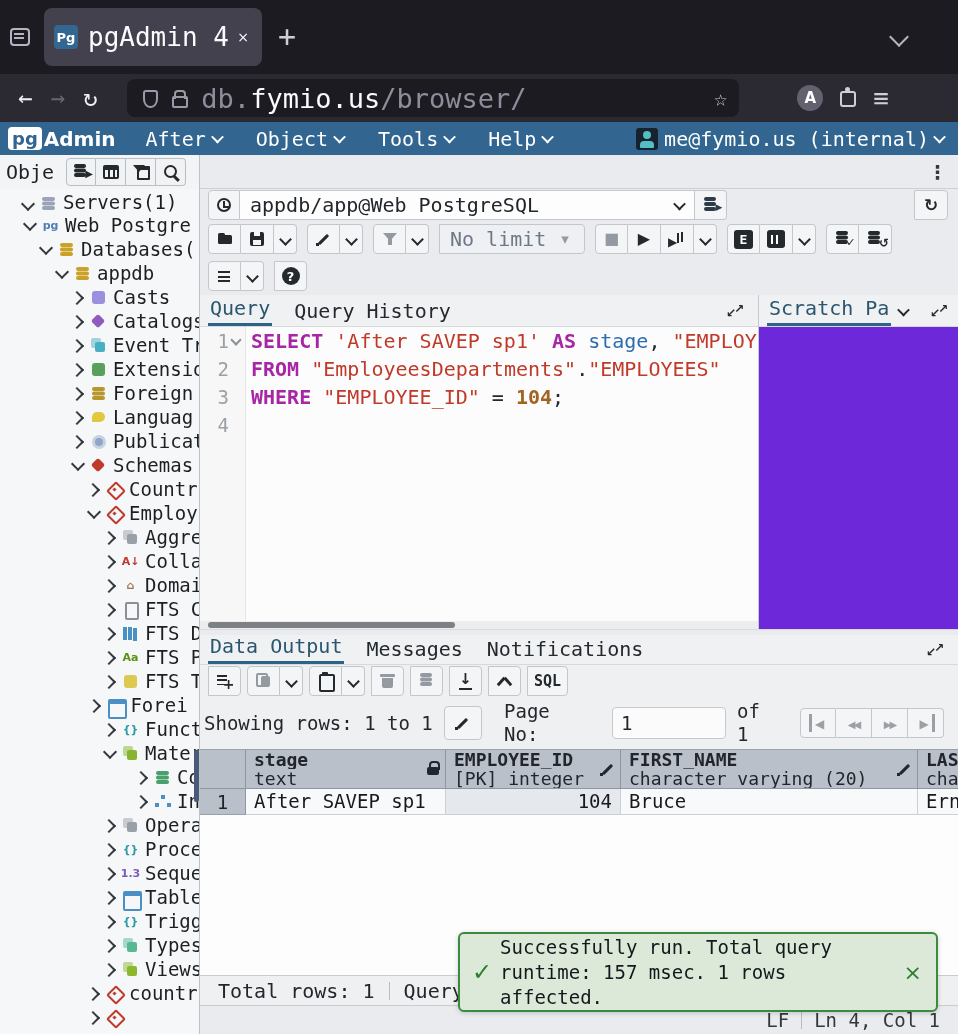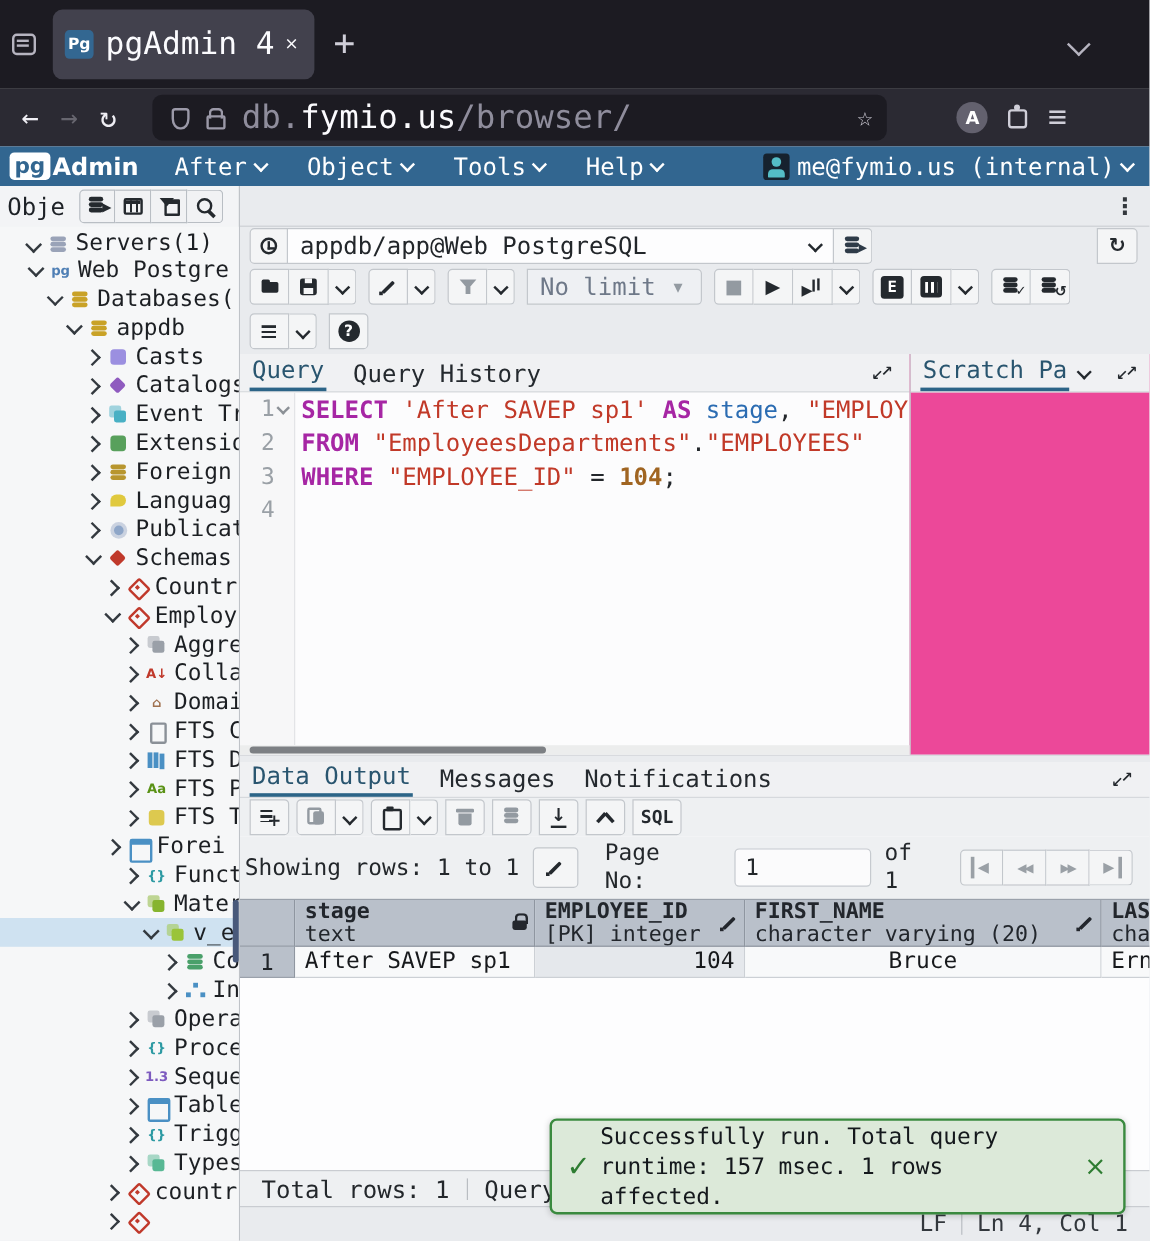--- a/index.html
+++ b/index.html
@@ -193,21 +193,21 @@
   .gut .fold{width:12px;height:12px;position:relative}
   .gut .fold::before{content:"";position:absolute;left:2px;top:1px;width:6px;height:6px;border-right:2px solid #8b9096;border-bottom:2px solid #8b9096;transform:rotate(45deg)}
   .code{flex:1;overflow:hidden;padding-left:5px}
   .cm-line{height:28px;line-height:28px;font-size:20px;white-space:pre;color:#23272b}
   .cm-k{color:#a626a4;font-weight:700}
   .cm-s{color:#c13928}
   .cm-i{color:#2b6cb2}
   .cm-n{color:#a06522;font-weight:700}
   .hscroll{height:8px;background:#eceded;position:relative}
   .hthumb{position:absolute;left:8px;top:1px;width:247px;height:6px;background:#7d8084;border-radius:3px}
-  .pane-right{flex:1;border-left:1px solid #c6c9ce;display:flex;flex-direction:column;background:#ec4899}
+  .pane-right{flex:1;border-left:1px solid #c6c9ce;display:flex;flex-direction:column;background:#6d28d9}
   .scratch-head{height:32px;display:flex;align-items:flex-end;background:#f0f1f3;border-bottom:1px solid #d6d9dd;padding-left:8px}
   .scratch-tab{font-size:20px;color:#29556f;border-bottom:3px solid #2c6487;padding:2px 2px 3px;white-space:nowrap;overflow:hidden;max-width:128px}
   .scratch-head .chv{margin:0 6px 10px 8px;color:#24292e}
   .scratch-head .i-expand{margin:0 10px 6px auto;color:#24292e}
 
   .sash{height:6px;background:#e9ebee;border-top:1px solid #d8dade}
 
   
   .output{flex:1;display:flex;flex-direction:column;background:#fdfdfe;min-height:0}
   .outtabs{height:30px;display:flex;align-items:flex-end;gap:20px;padding-left:8px;background:#f0f1f3;border-bottom:1px solid #d6d9dd}
@@ -345,29 +345,29 @@
         <div class="trow" style="padding-left: 102px;"><span class="tw r"></span><span class="icn s-sq2" style="--c: #9aa0a8;"></span><span class="tlabel">Aggre</span></div>
         <div class="trow" style="padding-left: 102px;"><span class="tw r"></span><span class="icn s-gl" style="--c: #c0392b;">A↓</span><span class="tlabel">Colla</span></div>
         <div class="trow" style="padding-left: 102px;"><span class="tw r"></span><span class="icn s-gl" style="--c: #a0714f;">⌂</span><span class="tlabel">Domai</span></div>
         <div class="trow" style="padding-left: 102px;"><span class="tw r"></span><span class="icn s-doc" style="--c: #8a9097;"></span><span class="tlabel">FTS C</span></div>
         <div class="trow" style="padding-left: 102px;"><span class="tw r"></span><span class="icn s-bks" style="--c: #4a90c4;"></span><span class="tlabel">FTS D</span></div>
         <div class="trow" style="padding-left: 102px;"><span class="tw r"></span><span class="icn s-gl" style="--c: #5a9216;">Aa</span><span class="tlabel">FTS Pa</span></div>
         <div class="trow" style="padding-left: 102px;"><span class="tw r"></span><span class="icn s-sq" style="--c: #ddc94f;"></span><span class="tlabel">FTS T</span></div>
         <div class="trow" style="padding-left: 76px; justify-content: center;"><span class="tw r"></span><span class="icn s-tab" style="--c: #4a90c4;"></span><span class="tlabel">Forei</span></div>
         <div class="trow" style="padding-left: 102px;"><span class="tw r"></span><span class="icn s-gl" style="--c: #2d9aa3;">{}</span><span class="tlabel">Funct</span></div>
         <div class="trow" style="padding-left: 102px;"><span class="tw"></span><span class="icn s-sq2" style="--c: #86b42e;"></span><span class="tlabel">Mater</span></div>
-        <div class="trow sel" style="padding-left: 118px;"><span class="tw"></span><span class="icn s-sq2" style="--c: #9ac43a;"></span><span class="tlabel">v_e</span></div>
         <div class="trow" style="padding-left: 134px;"><span class="tw r"></span><span class="icn s-cyl" style="--c: #4aa06a;"></span><span class="tlabel">Co</span></div>
         <div class="trow" style="padding-left: 134px;"><span class="tw r"></span><span class="icn s-tre" style="--c: #4a90c4;"></span><span class="tlabel">In</span></div>
         <div class="trow" style="padding-left: 102px;"><span class="tw r"></span><span class="icn s-sq2" style="--c: #9aa0a8;"></span><span class="tlabel">Opera</span></div>
         <div class="trow" style="padding-left: 102px;"><span class="tw r"></span><span class="icn s-gl" style="--c: #2d9aa3;">{}</span><span class="tlabel">Proce</span></div>
         <div class="trow" style="padding-left: 102px;"><span class="tw r"></span><span class="icn s-gl" style="--c: #7d5bbf;">1.3</span><span class="tlabel">Seque</span></div>
         <div class="trow" style="padding-left: 102px;"><span class="tw r"></span><span class="icn s-tab" style="--c: #4a90c4;"></span><span class="tlabel">Table</span></div>
         <div class="trow" style="padding-left: 102px;"><span class="tw r"></span><span class="icn s-gl" style="--c: #2d9aa3;">{}</span><span class="tlabel">Trigg</span></div>
         <div class="trow" style="padding-left: 102px;"><span class="tw r"></span><span class="icn s-sq2" style="--c: #58b894;"></span><span class="tlabel">Types</span></div>
+        <div class="trow" style="padding-left: 102px;"><span class="tw r"></span><span class="icn s-sq2" style="--c: #8ab92e;"></span><span class="tlabel">Views</span></div>
         <div class="trow" style="padding-left: 86px;"><span class="tw r"></span><span class="icn s-diao" style="--c: #c0392b;"></span><span class="tlabel">countr</span></div>
         <div class="trow" style="padding-left: 86px;"><span class="tw r"></span><span class="icn s-diao" style="--c: #c0392b;"></span><span class="tlabel"></span></div>
       </div>
     <div class="sb-thumb"></div>
   </div>
 
   <div class="main">
     <div class="qtabbar">
       <span class="i i-kebab"></span>
     </div>
@@ -619,21 +619,21 @@
             </div>
             <div class="hcell" style="width: 240px; flex: 0 0 auto;">
               <div class="hname">LAS</div>
               <div class="htype">cha</div>
             </div>
           </div>
           <div class="grow">
             <div class="numcell">1</div>
             <div class="dcell" style="width: 200px; flex: 0 0 auto; text-align: left;">After SAVEP sp1</div>
             <div class="dcell shade" style="width: 175px; flex: 0 0 auto; text-align: right;">104</div>
-            <div class="dcell" style="width: 297px; flex: 0 0 auto; text-align: center;">Bruce</div>
+            <div class="dcell" style="width: 297px; flex: 0 0 auto; text-align: left;">Bruce</div>
             <div class="dcell" style="width: 240px; flex: 0 0 auto; text-align: left;">Ern</div>
           </div>
         </div>
       <div class="filler"></div>
       <div class="totalbar">
         <span>Total rows: 1</span>
         <span class="vsep"></span>
         <span>Query</span>
       </div>
     </div>

